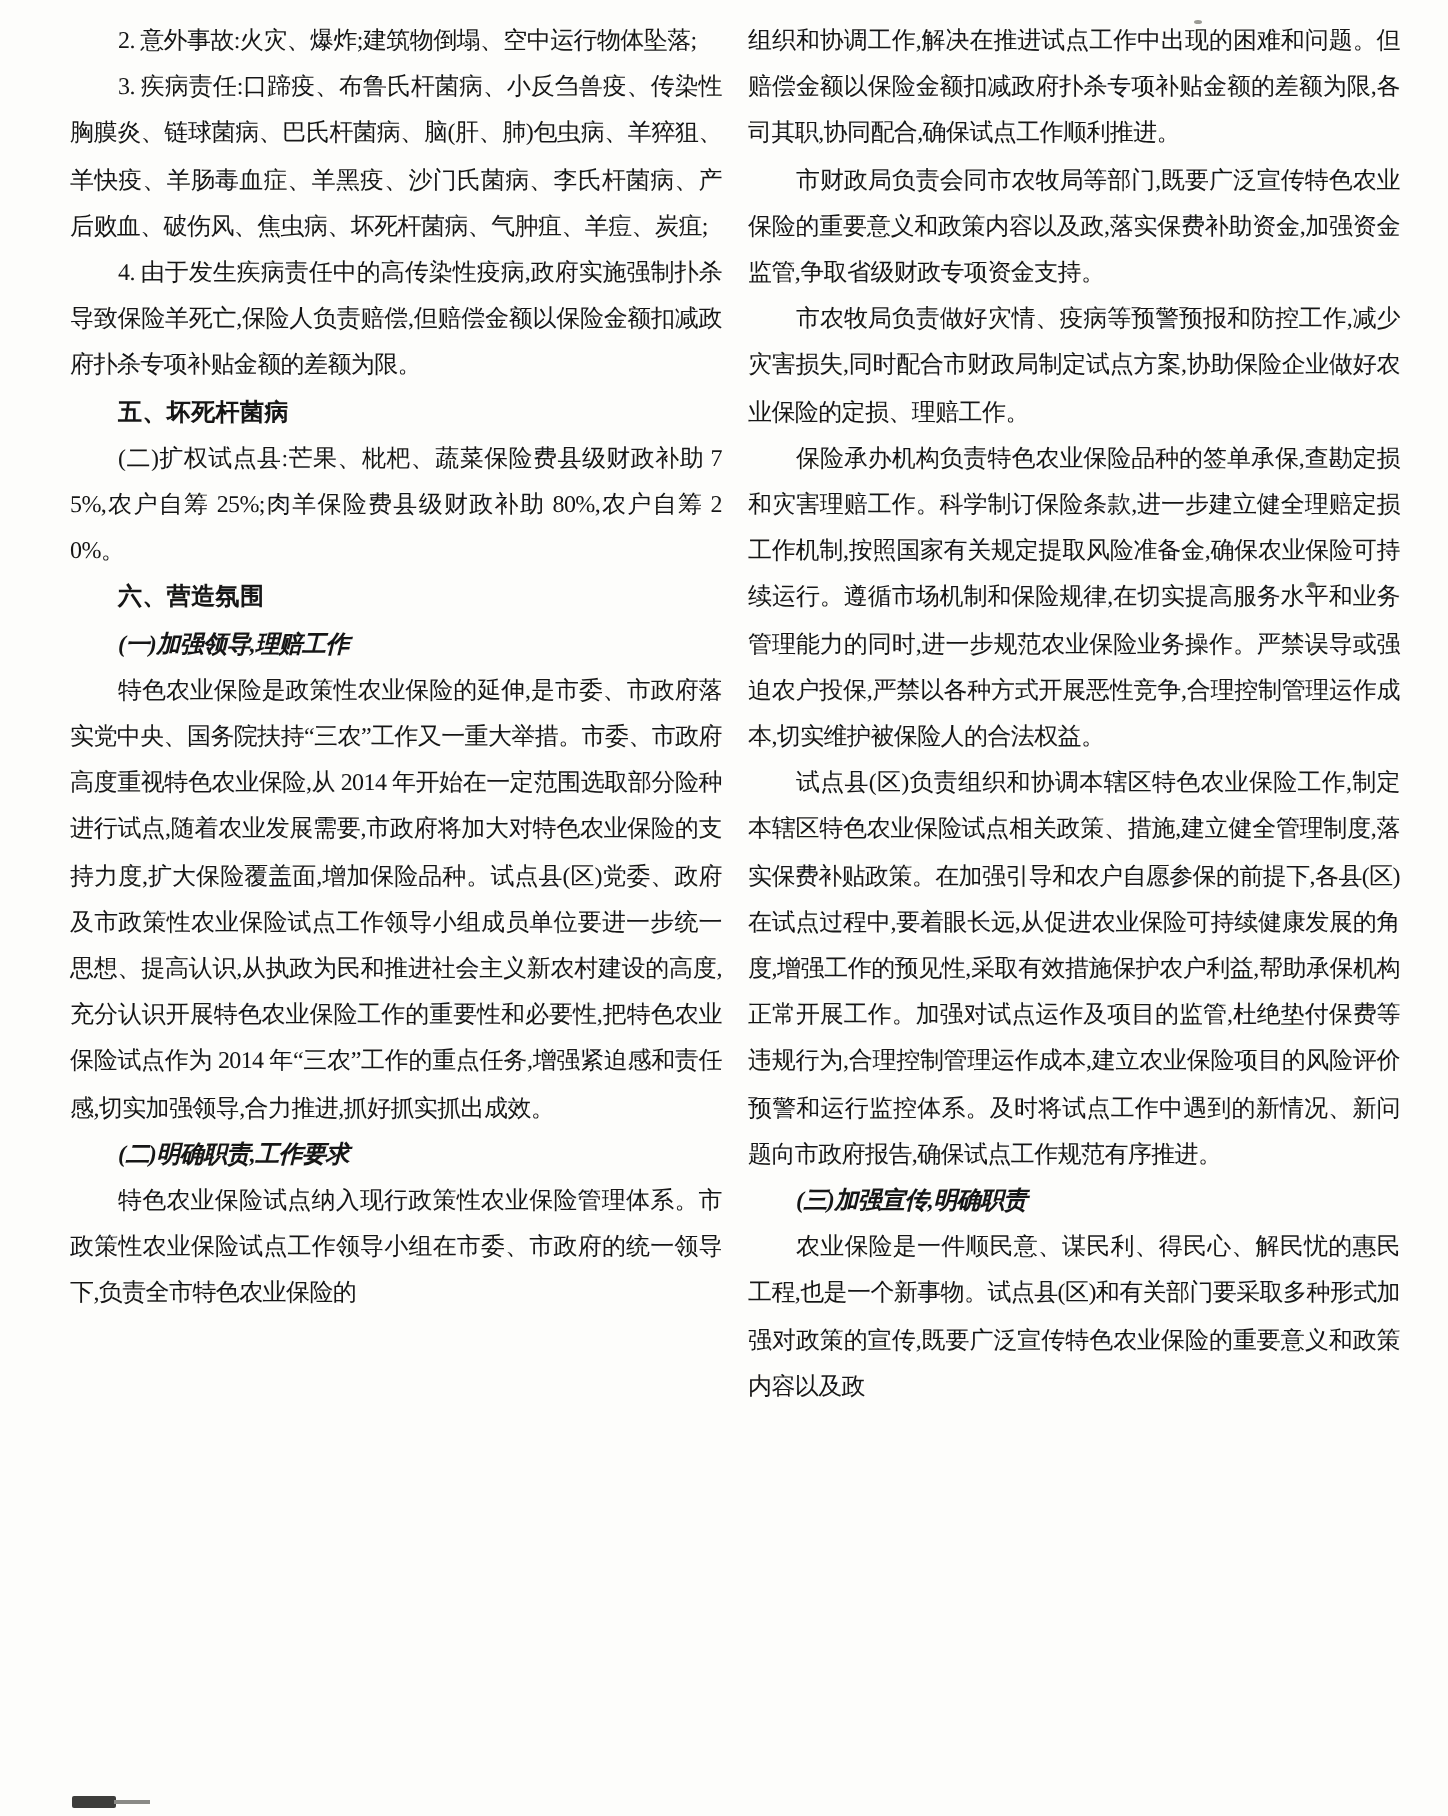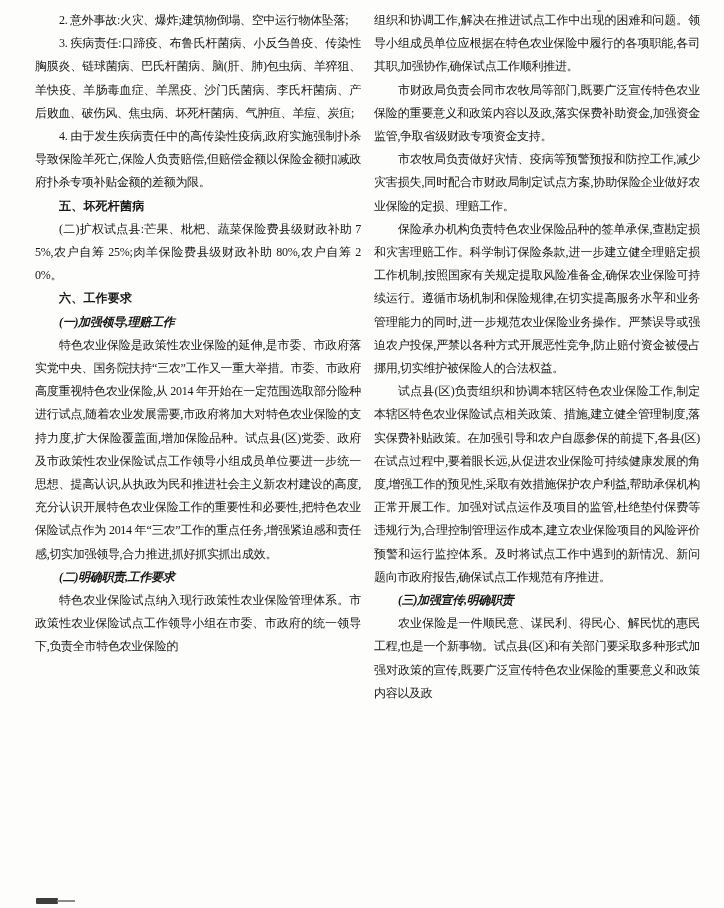--- a/index.html
+++ b/index.html
@@ -90,31 +90,31 @@
 <body>
 
 <div class="page">
   <div class="columns">
     <div class="col">
         <p class="para body">2. 意外事故:火灾、爆炸;建筑物倒塌、空中运行物体坠落;</p>
         <p class="para body">3. 疾病责任:口蹄疫、布鲁氏杆菌病、小反刍兽疫、传染性胸膜炎、链球菌病、巴氏杆菌病、脑(肝、肺)包虫病、羊猝狙、羊快疫、羊肠毒血症、羊黑疫、沙门氏菌病、李氏杆菌病、产后败血、破伤风、焦虫病、坏死杆菌病、气肿疽、羊痘、炭疽;</p>
         <p class="para body">4. 由于发生疾病责任中的高传染性疫病,政府实施强制扑杀导致保险羊死亡,保险人负责赔偿,但赔偿金额以保险金额扣减政府扑杀专项补贴金额的差额为限。</p>
         <p class="para heading">五、坏死杆菌病</p>
         <p class="para body">(二)扩权试点县:芒果、枇杷、蔬菜保险费县级财政补助 75%,农户自筹 25%;肉羊保险费县级财政补助 80%,农户自筹 20%。</p>
-        <p class="para heading">六、工作要求</p>
+        <p class="para heading">六、营造氛围</p>
         <p class="para subheading">(一)加强领导,理赔工作</p>
         <p class="para body">特色农业保险是政策性农业保险的延伸,是市委、市政府落实党中央、国务院扶持“三农”工作又一重大举措。市委、市政府高度重视特色农业保险,从 2014 年开始在一定范围选取部分险种进行试点,随着农业发展需要,市政府将加大对特色农业保险的支持力度,扩大保险覆盖面,增加保险品种。试点县(区)党委、政府及市政策性农业保险试点工作领导小组成员单位要进一步统一思想、提高认识,从执政为民和推进社会主义新农村建设的高度,充分认识开展特色农业保险工作的重要性和必要性,把特色农业保险试点作为 2014 年“三农”工作的重点任务,增强紧迫感和责任感,切实加强领导,合力推进,抓好抓实抓出成效。</p>
         <p class="para subheading">(二)明确职责,工作要求</p>
         <p class="para body">特色农业保险试点纳入现行政策性农业保险管理体系。市政策性农业保险试点工作领导小组在市委、市政府的统一领导下,负责全市特色农业保险的</p>
       </div>
     <div class="col">
-        <p class="para body-cont">组织和协调工作,解决在推进试点工作中出现的困难和问题。领导小组成员单位应根据在特色农业保险中履行的各项职能,各司其职,加强协作,确保试点工作顺利推进。</p>
+        <p class="para body-cont">组织和协调工作,解决在推进试点工作中出现的困难和问题。但赔偿金额以保险金额扣减政府扑杀专项补贴金额的差额为限,各司其职,协同配合,确保试点工作顺利推进。</p>
         <p class="para body">市财政局负责会同市农牧局等部门,既要广泛宣传特色农业保险的重要意义和政策内容以及政,落实保费补助资金,加强资金监管,争取省级财政专项资金支持。</p>
         <p class="para body">市农牧局负责做好灾情、疫病等预警预报和防控工作,减少灾害损失,同时配合市财政局制定试点方案,协助保险企业做好农业保险的定损、理赔工作。</p>
-        <p class="para body">保险承办机构负责特色农业保险品种的签单承保,查勘定损和灾害理赔工作。科学制订保险条款,进一步建立健全理赔定损工作机制,按照国家有关规定提取风险准备金,确保农业保险可持续运行。遵循市场机制和保险规律,在切实提高服务水平和业务管理能力的同时,进一步规范农业保险业务操作。严禁误导或强迫农户投保,严禁以各种方式开展恶性竞争,防止赔付资金被侵占挪用,切实维护被保险人的合法权益。</p>
+        <p class="para body">保险承办机构负责特色农业保险品种的签单承保,查勘定损和灾害理赔工作。科学制订保险条款,进一步建立健全理赔定损工作机制,按照国家有关规定提取风险准备金,确保农业保险可持续运行。遵循市场机制和保险规律,在切实提高服务水平和业务管理能力的同时,进一步规范农业保险业务操作。严禁误导或强迫农户投保,严禁以各种方式开展恶性竞争,合理控制管理运作成本,切实维护被保险人的合法权益。</p>
         <p class="para body">试点县(区)负责组织和协调本辖区特色农业保险工作,制定本辖区特色农业保险试点相关政策、措施,建立健全管理制度,落实保费补贴政策。在加强引导和农户自愿参保的前提下,各县(区)在试点过程中,要着眼长远,从促进农业保险可持续健康发展的角度,增强工作的预见性,采取有效措施保护农户利益,帮助承保机构正常开展工作。加强对试点运作及项目的监管,杜绝垫付保费等违规行为,合理控制管理运作成本,建立农业保险项目的风险评价预警和运行监控体系。及时将试点工作中遇到的新情况、新问题向市政府报告,确保试点工作规范有序推进。</p>
         <p class="para subheading">(三)加强宣传,明确职责</p>
         <p class="para body">农业保险是一件顺民意、谋民利、得民心、解民忧的惠民工程,也是一个新事物。试点县(区)和有关部门要采取多种形式加强对政策的宣传,既要广泛宣传特色农业保险的重要意义和政策内容以及政</p>
       </div>
   </div>
   <div class="smudge"></div>
   <div class="smudge-tail"></div>
   <div class="speck-1"></div>
   <div class="speck-2"></div>
 </div>

